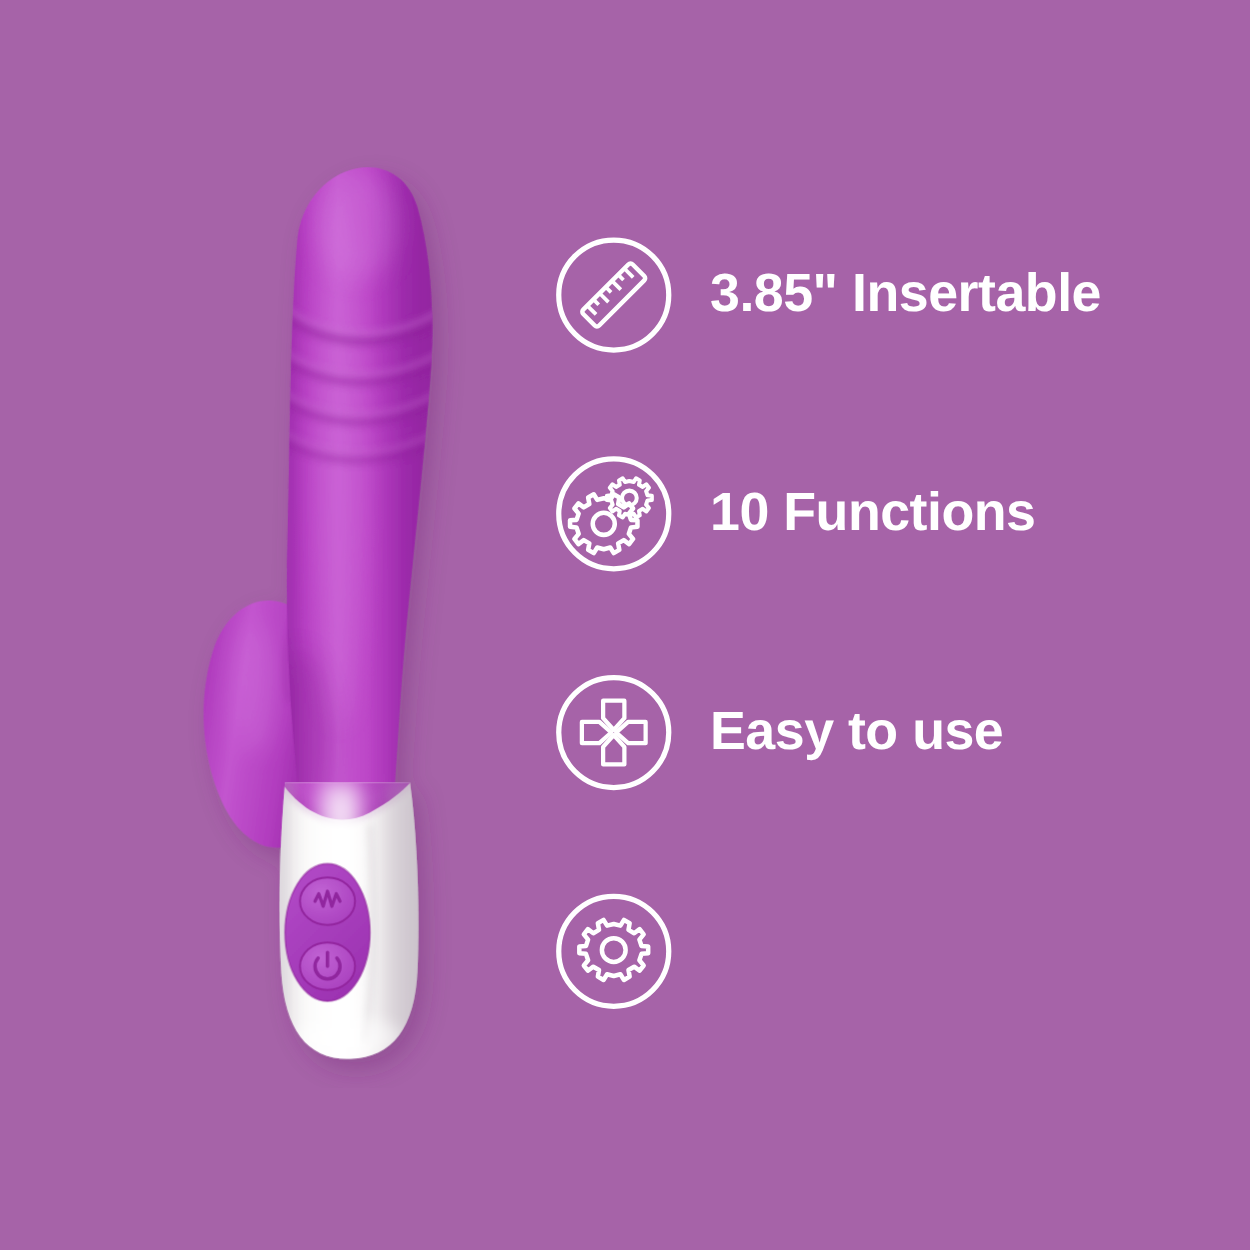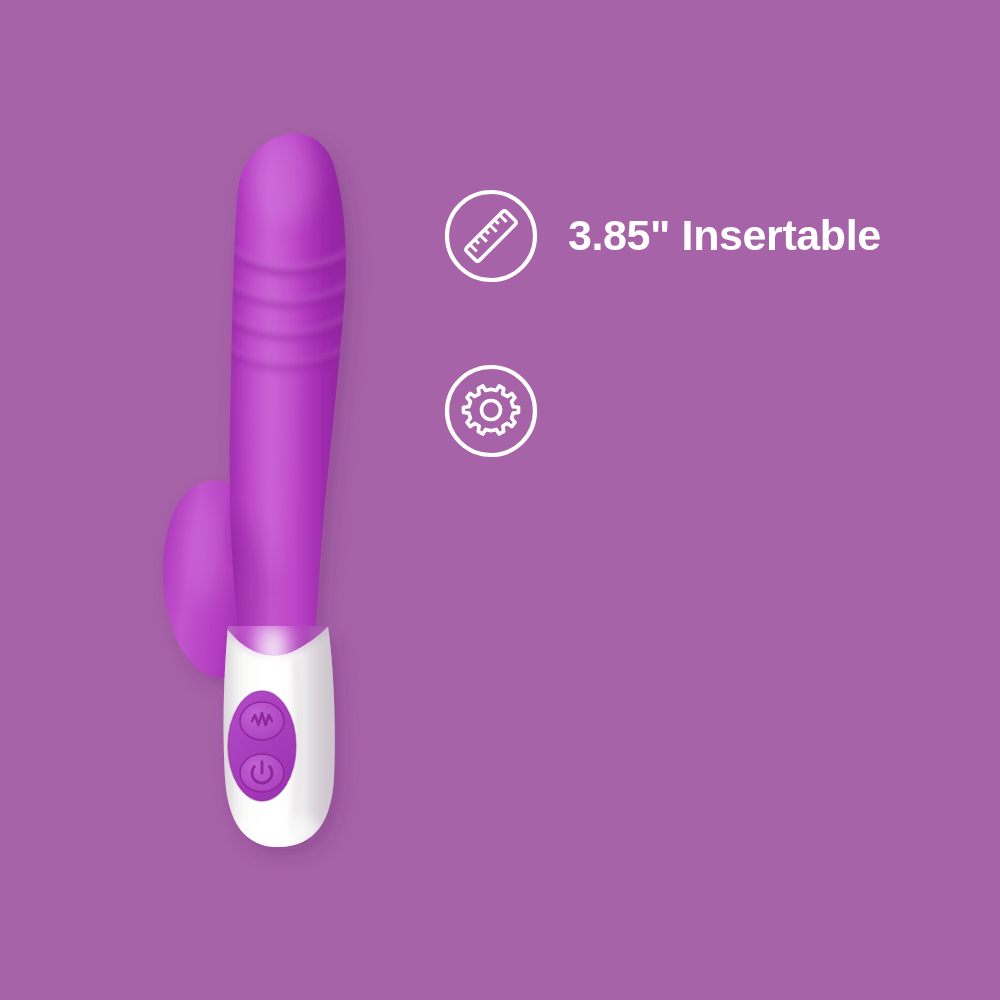--- a/index.html
+++ b/index.html
@@ -258,21 +258,71 @@
               <line x1="54" y1="38" x2="54" y2="48"></line>
               <line x1="61" y1="38" x2="61" y2="44"></line>
               <line x1="68" y1="38" x2="68" y2="48"></line>
             </g>
           </g>
         </svg>
       </div>
       <div class="feature-label">3.85" Insertable</div>
     </div>
 
-
+    <div class="feature-row">
+      <div class="feature-icon">
+        <svg viewBox="0 0 94 94" xmlns="http://www.w3.org/2000/svg" aria-hidden="true">
+          <circle cx="47" cy="47" r="44" fill="none" stroke="#ffffff" stroke-width="4.2"></circle>
+
+          <g transform="translate(59.5,35) scale(0.62)">
+            <path d="M0 -23 L5.6 -21.6 L8.6 -26.4 L13.4 -23.6 L12.4 -18 L17.2 -15.2
+                     L21.8 -18.6 L25.2 -14.2 L21.6 -9.8 L23.4 -4.4 L29 -4 L29 1.6
+                     L23.4 2.2 L21.6 7.6 L25.2 12 L21.8 16.4 L17.2 13 L12.4 15.8
+                     L13.4 21.4 L8.6 24.2 L5.6 19.4 L0 20.8 L-5.6 19.4 L-8.6 24.2
+                     L-13.4 21.4 L-12.4 15.8 L-17.2 13 L-21.8 16.4 L-25.2 12
+                     L-21.6 7.6 L-23.4 2.2 L-29 1.6 L-29 -4 L-23.4 -4.4 L-21.6 -9.8
+                     L-25.2 -14.2 L-21.8 -18.6 L-17.2 -15.2 L-12.4 -18 L-13.4 -23.6
+                     L-8.6 -26.4 L-5.6 -21.6 Z" fill="none" stroke="#ffffff" stroke-width="5.2" stroke-linejoin="round"></path>
+            <circle cx="0" cy="-1" r="9.5" fill="none" stroke="#ffffff" stroke-width="5.2"></circle>
+          </g>
+
+          <g transform="translate(39,56) scale(0.93)">
+            <path d="M0 -23 L5.6 -21.6 L8.6 -26.4 L13.4 -23.6 L12.4 -18 L17.2 -15.2
+                     L21.8 -18.6 L25.2 -14.2 L21.6 -9.8 L23.4 -4.4 L29 -4 L29 1.6
+                     L23.4 2.2 L21.6 7.6 L25.2 12 L21.8 16.4 L17.2 13 L12.4 15.8
+                     L13.4 21.4 L8.6 24.2 L5.6 19.4 L0 20.8 L-5.6 19.4 L-8.6 24.2
+                     L-13.4 21.4 L-12.4 15.8 L-17.2 13 L-21.8 16.4 L-25.2 12
+                     L-21.6 7.6 L-23.4 2.2 L-29 1.6 L-29 -4 L-23.4 -4.4 L-21.6 -9.8
+                     L-25.2 -14.2 L-21.8 -18.6 L-17.2 -15.2 L-12.4 -18 L-13.4 -23.6
+                     L-8.6 -26.4 L-5.6 -21.6 Z" fill="none" stroke="#ffffff" stroke-width="3.9" stroke-linejoin="round"></path>
+            <circle cx="0" cy="-1" r="9.5" fill="none" stroke="#ffffff" stroke-width="3.9"></circle>
+          </g>
+        </svg>
+      </div>
+      <div class="feature-label">10 Functions</div>
+    </div>
+
+    <div class="feature-row">
+      <div class="feature-icon">
+        <svg viewBox="0 0 94 94" xmlns="http://www.w3.org/2000/svg" aria-hidden="true">
+          <circle cx="47" cy="47" r="44" fill="none" stroke="#ffffff" stroke-width="4.2"></circle>
+          <g fill="none" stroke="#ffffff" stroke-width="3.4" stroke-linejoin="round">
+
+            <path d="M38.5 21.5 h17 v14 l-8.5 9.5 l-8.5 -9.5 z"></path>
+
+            <path d="M38.5 72.5 h17 v-14 l-8.5 -9.5 l-8.5 9.5 z"></path>
+
+            <path d="M21.5 38.5 v17 h14 l9.5 -8.5 l-9.5 -8.5 z"></path>
+
+            <path d="M72.5 38.5 v17 h-14 l-9.5 -8.5 l9.5 -8.5 z"></path>
+          </g>
+        </svg>
+      </div>
+      <div class="feature-label">Easy to use</div>
+    </div>
 
     <div class="feature-row">
       <div class="feature-icon">
         <svg viewBox="0 0 94 94" xmlns="http://www.w3.org/2000/svg" aria-hidden="true">
           <circle cx="47" cy="47" r="44" fill="none" stroke="#ffffff" stroke-width="4.2"></circle>
           <g transform="translate(47,47) scale(0.95)">
             <path d="M0 -23 L5.6 -21.6 L8.6 -26.4 L13.4 -23.6 L12.4 -18 L17.2 -15.2
                      L21.8 -18.6 L25.2 -14.2 L21.6 -9.8 L23.4 -4.4 L29 -4 L29 1.6
                      L23.4 2.2 L21.6 7.6 L25.2 12 L21.8 16.4 L17.2 13 L12.4 15.8
                      L13.4 21.4 L8.6 24.2 L5.6 19.4 L0 20.8 L-5.6 19.4 L-8.6 24.2

